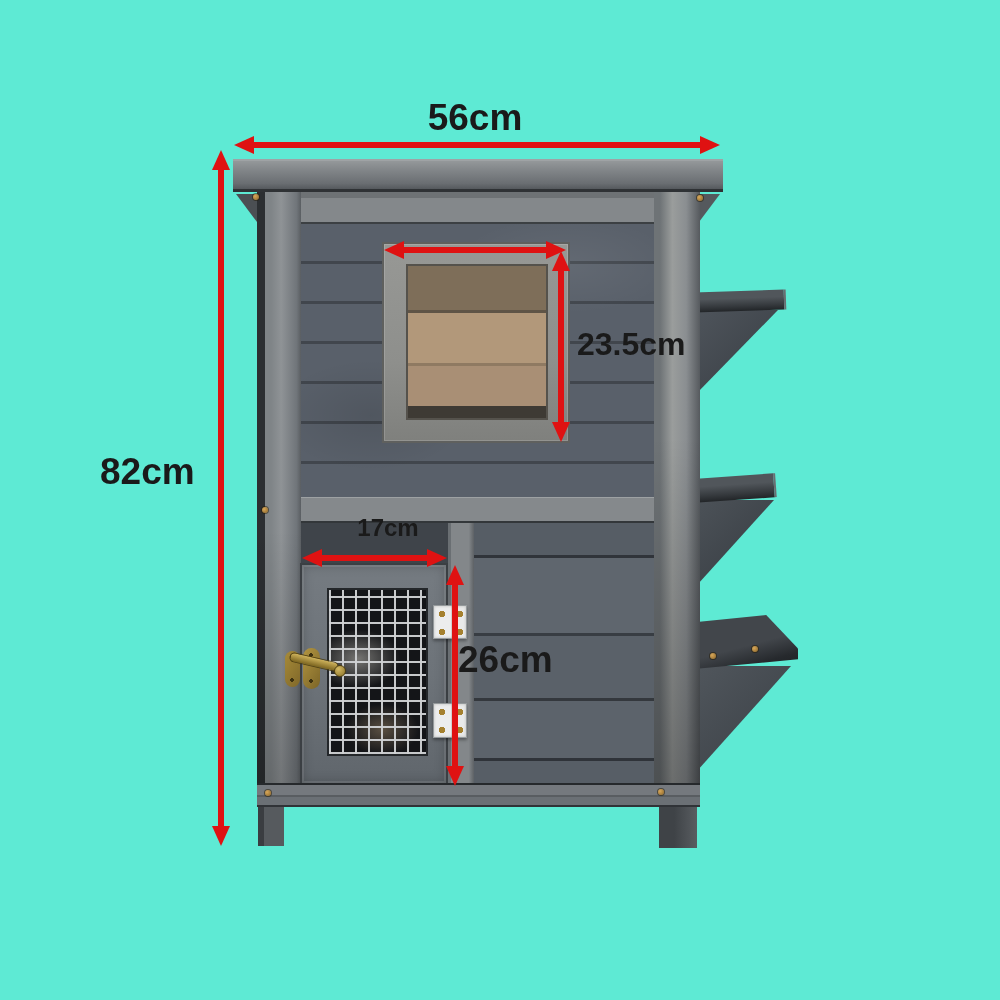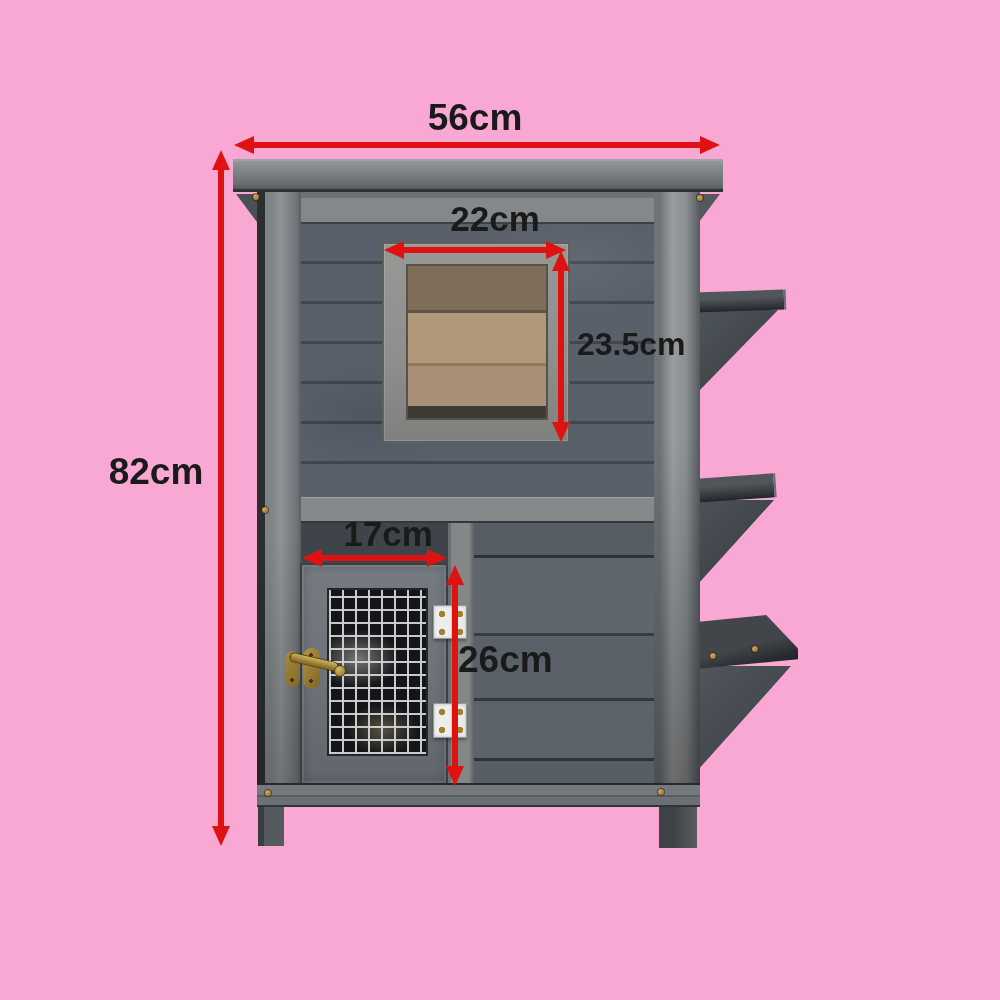--- a/index.html
+++ b/index.html
@@ -1,17 +1,17 @@
 <!DOCTYPE html>
 <html><head>
 <meta charset="utf-8">
 <style>
   html,body{margin:0;padding:0;background:#fff;}
   #canvas{
-    position:relative;width:1000px;height:1000px;background:#f9a8d4;overflow:hidden;
+    position:relative;width:1000px;height:1000px;background:#5eead4;overflow:hidden;
     font-family:"Liberation Sans", sans-serif;
   }
   #canvas *{position:absolute;box-sizing:border-box;}
 
   
   .dim-label{
     font-weight:bold;color:#1a1a1a;line-height:1;white-space:nowrap;z-index:20;
   }
   .line-h{background:#df1212;height:6px;z-index:18;}
   .line-v{background:#df1212;width:6px;z-index:18;}
@@ -215,36 +215,35 @@
     <div class="screw" style="left:658px;top:789px;"></div>
     <div class="screw" style="left:710px;top:653px;"></div>
     <div class="screw" style="left:752px;top:646px;"></div>
   </div>
 
   <div class="dim-label" style="left:390px;top:99px;width:170px;text-align:center;font-size:37px;">56cm</div>
   <div class="line-h" style="left:252px;top:142px;width:452px;"></div>
   <div class="ah ah-left" style="left:234px;top:136px;"></div>
   <div class="ah ah-right" style="left:700px;top:136px;"></div>
 
-  <div class="dim-label" style="left:100px;top:453px;width:112px;text-align:center;font-size:37px;">82cm</div>
+  <div class="dim-label" style="left:100px;top:453px;width:112px;text-align:left;font-size:37px;">82cm</div>
   <div class="line-v" style="left:218px;top:168px;height:658px;"></div>
   <div class="ah ah-up" style="left:212px;top:150px;"></div>
   <div class="ah ah-down" style="left:212px;top:826px;"></div>
 
-  <div class="dim-label" style="left:420px;top:201px;width:150px;text-align:center;font-size:35px;">22cm</div>
   <div class="line-h" style="left:402px;top:247px;width:144px;"></div>
   <div class="ah ah-left" style="left:384px;top:241px;"></div>
   <div class="ah ah-right" style="left:546px;top:241px;"></div>
 
   <div class="dim-label" style="left:577px;top:328px;font-size:32px;">23.5cm</div>
   <div class="line-v" style="left:558px;top:269px;height:155px;"></div>
   <div class="ah ah-up" style="left:552px;top:251px;"></div>
   <div class="ah ah-down" style="left:552px;top:422px;"></div>
 
-  <div class="dim-label" style="left:313px;top:516px;width:150px;text-align:center;font-size:35px;">17cm</div>
+  <div class="dim-label" style="left:313px;top:516px;width:150px;text-align:center;font-size:24px;">17cm</div>
   <div class="line-h" style="left:320px;top:555px;width:109px;"></div>
   <div class="ah ah-left" style="left:302px;top:549px;"></div>
   <div class="ah ah-right" style="left:427px;top:549px;"></div>
 
   <div class="dim-label" style="left:458px;top:641px;font-size:37px;">26cm</div>
   <div class="line-v" style="left:452px;top:583px;height:185px;"></div>
   <div class="ah ah-up" style="left:446px;top:565px;"></div>
   <div class="ah ah-down" style="left:446px;top:766px;"></div>
 
 </div>

